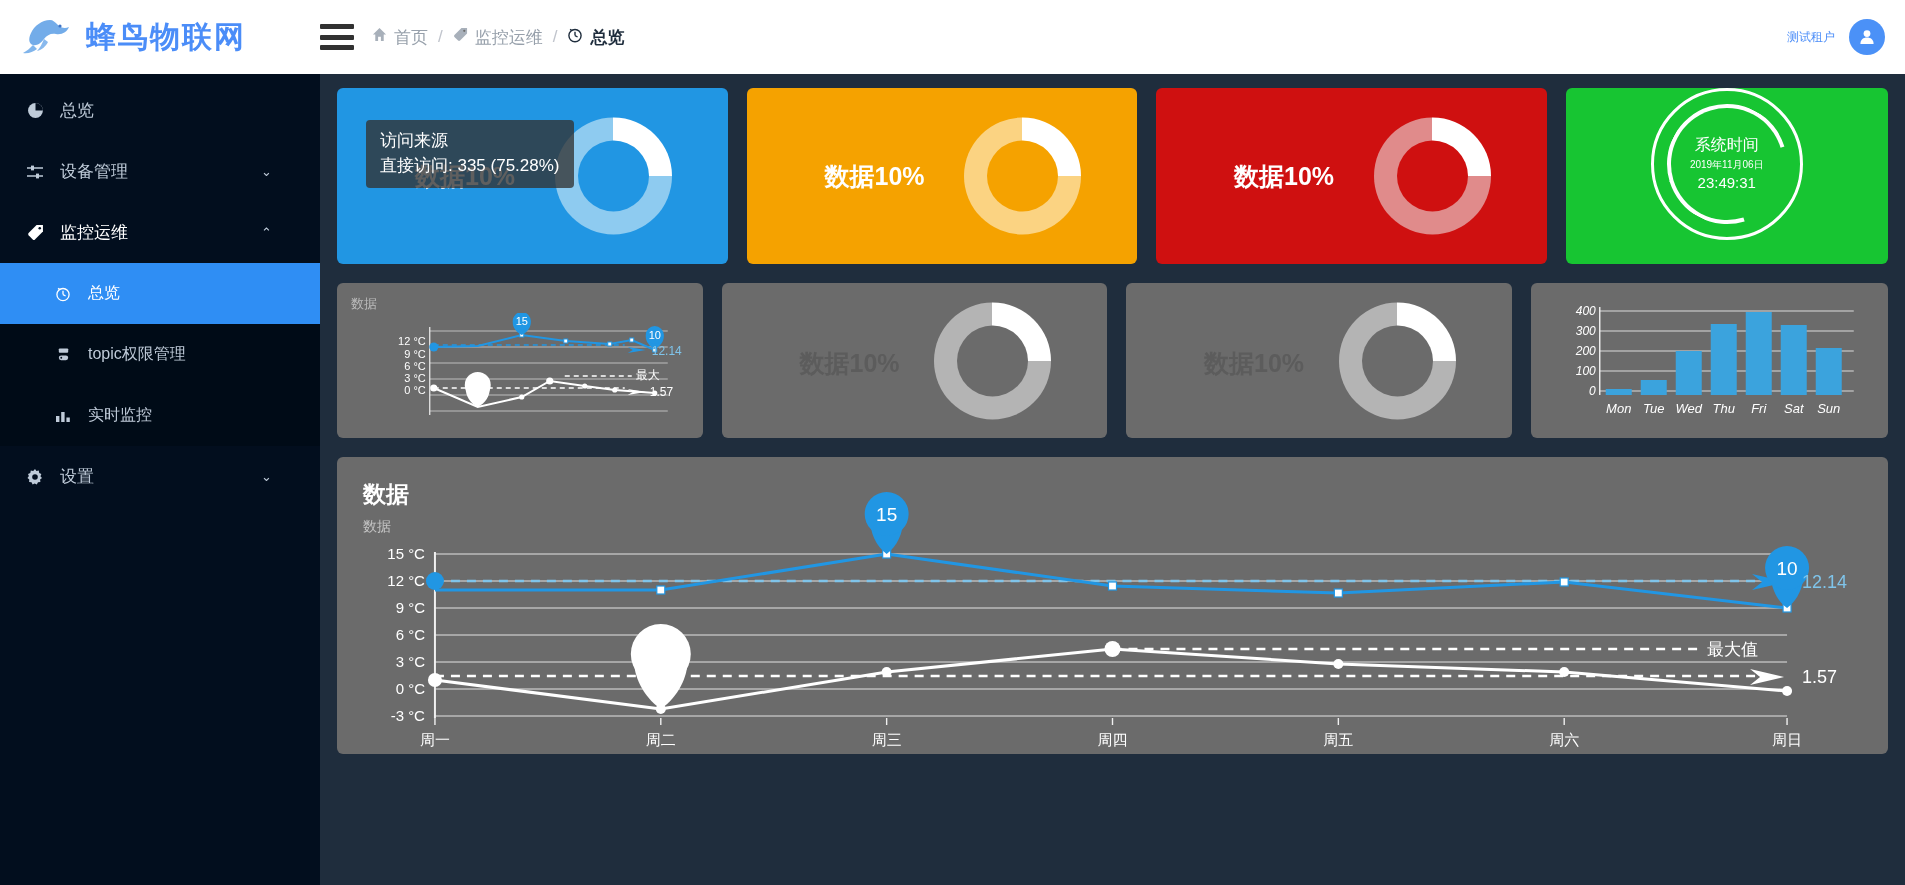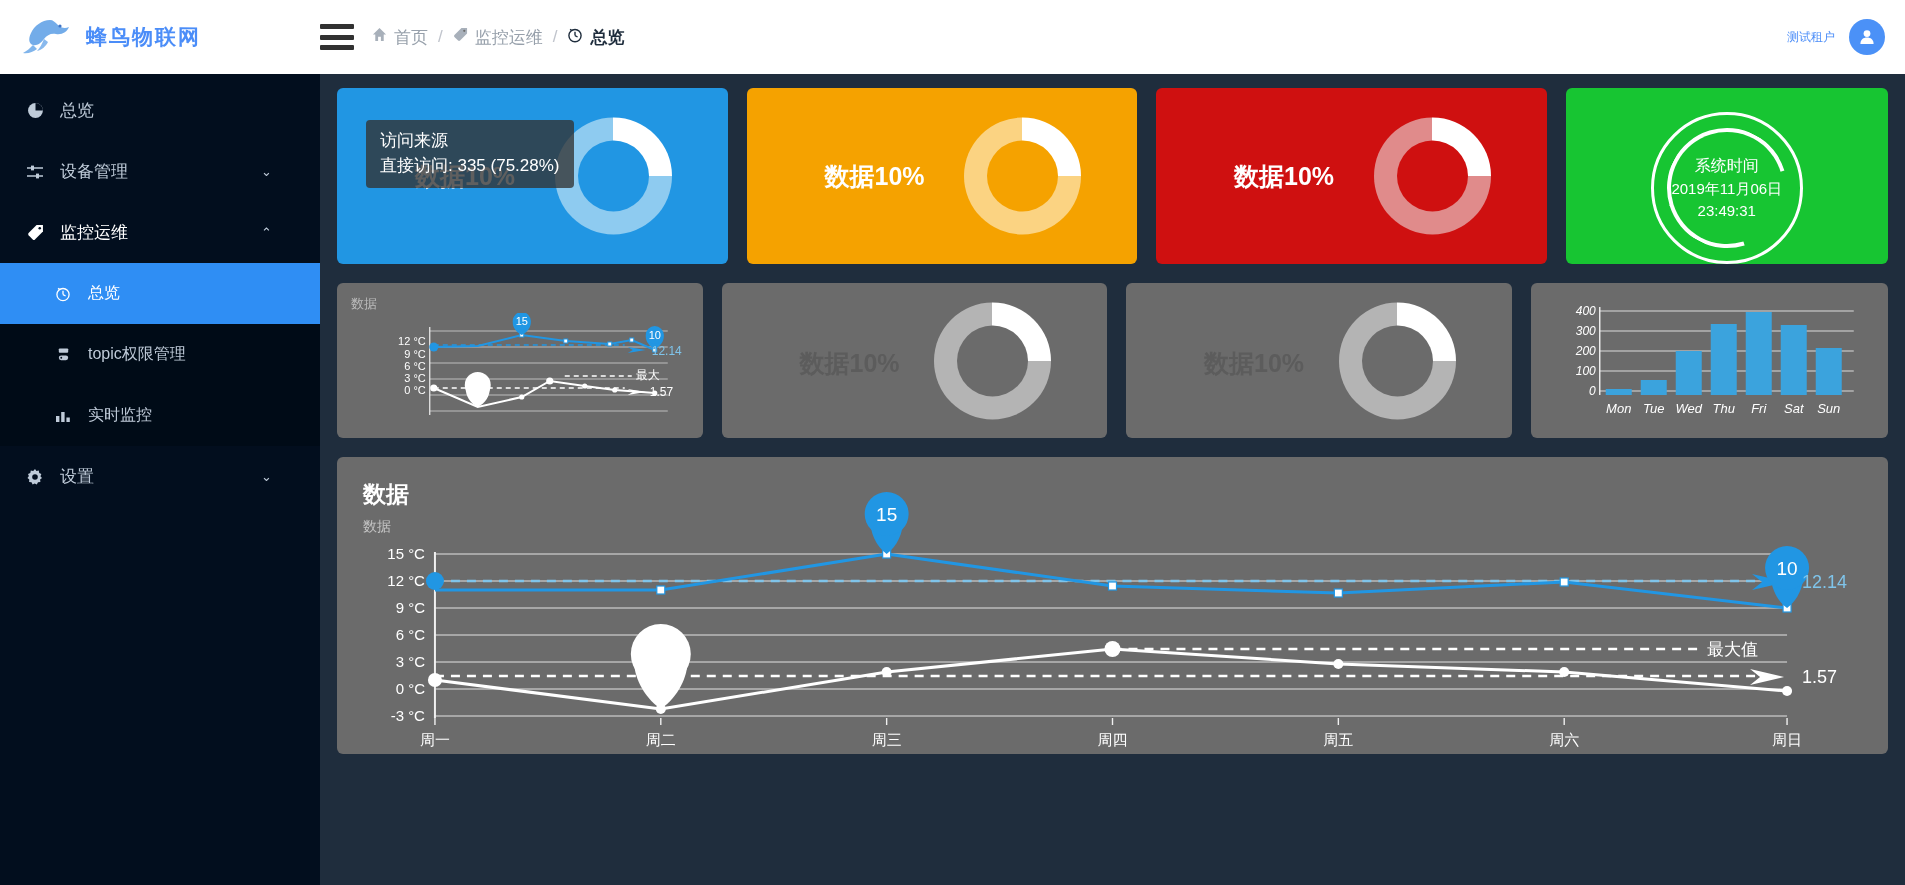--- a/index.html
+++ b/index.html
@@ -10,21 +10,21 @@
   }
   .app { display: flex; flex-direction: column; width: 1905px; height: 885px; }
 
   
   .topbar {
     height: 74px; background: #ffffff; display: flex; align-items: center;
     flex: 0 0 74px; position: relative; z-index: 40;
   }
   .brand { width: 320px; display: flex; align-items: center; gap: 10px; padding-left: 20px; flex: 0 0 320px; }
   .brand-logo { width: 56px; height: 46px; position: relative; }
-  .brand-title { font-size: 21px; color: #4b8df8; font-weight: 700; letter-spacing: 2px; }
+  .brand-title { font-size: 30px; color: #4b8df8; font-weight: 700; letter-spacing: 2px; }
   .top-right-wrap { display: flex; align-items: center; flex: 1 1 auto; height: 100%; }
   .hamburger { width: 34px; height: 26px; display: flex; flex-direction: column; justify-content: space-between; cursor: pointer; margin-right: 18px; }
   .hamburger span { display: block; height: 5px; background: #313131; border-radius: 1px; }
   .crumbs { display: flex; align-items: center; font-size: 17px; color: #97a0ab; gap: 8px; }
   .crumb { display: flex; align-items: center; gap: 7px; }
   .crumb.active { color: #1f2d3d; font-weight: 700; }
   .crumb-sep { color: #c0c4cc; padding: 0 2px; }
   .spacer { flex: 1 1 auto; }
   .user-area { display: flex; align-items: center; gap: 14px; padding-right: 20px; }
   .user-name { color: #4b8df8; font-size: 12px; }
@@ -62,27 +62,27 @@
   .c-blue .donut::after { background: #2196e3; }
   .c-orange { background: #f5a200; }
   .c-orange .donut::after { background: #f5a200; }
   .c-red { background: #cf1010; }
   .c-red .donut::after { background: #cf1010; }
   .c-green { background: #17c532; }
   .c-gray { background: #6b6b6b; }
   .c-gray .donut::after { background: #6b6b6b; }
 
   
-  .clock-card { flex: 1 1 0; height: 176px; display: flex; align-items: flex-end; justify-content: center; position: relative; }
+  .clock-card { flex: 1 1 0; height: 176px; display: flex; align-items: flex-start; justify-content: center; position: relative; }
   .clock-rings { position: relative; width: 152px; height: 152px; display: flex; align-items: center; justify-content: center; }
   .ring-outer { position: absolute; inset: 0; border-radius: 50%; border: 3px solid #fff; }
   .ring-inner { position: absolute; inset: 16px; border-radius: 50%; border: 4px solid #fff; border-right-color: transparent; transform: rotate(28deg); }
   .clock-text { position: relative; z-index: 3; text-align: center; color: #fff; line-height: 1.5; }
   .clock-title { font-size: 16px; }
-  .clock-date { font-size: 15px; }
+  .clock-date { font-size: 10px; }
   .clock-time { font-size: 15px; }
 
   
   .tooltip {
     position: absolute; background: rgba(50,50,50,0.78); color: #fff;
     padding: 9px 14px 10px 14px; border-radius: 4px; font-size: 17px; line-height: 1.45;
     z-index: 30; pointer-events: none; white-space: nowrap;
   }
 
   

